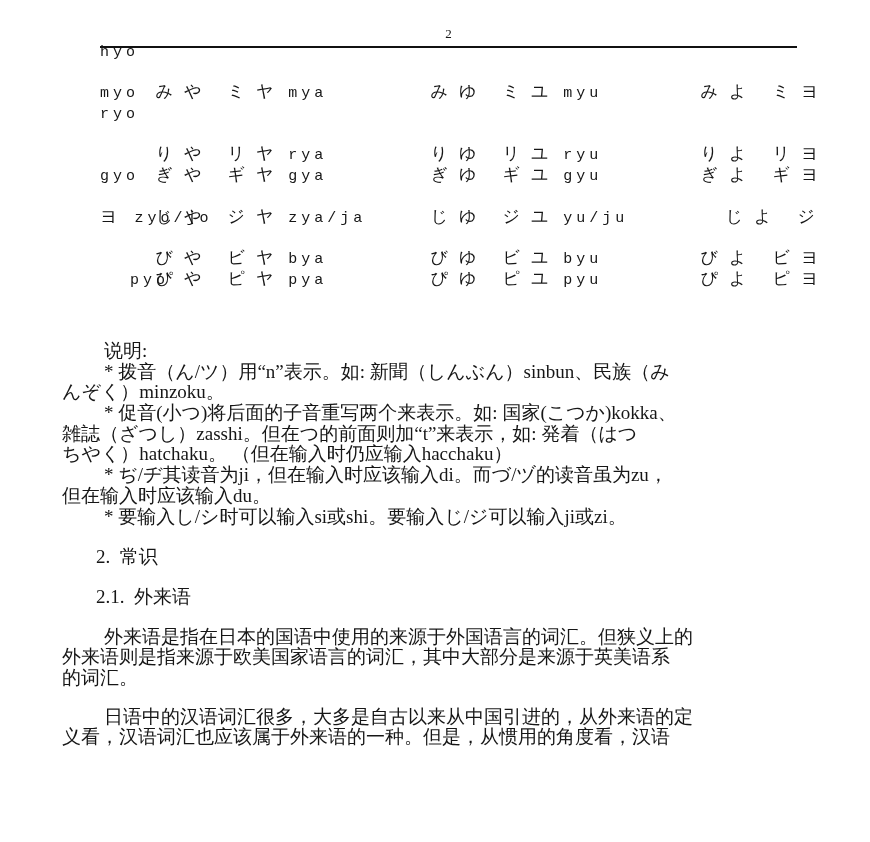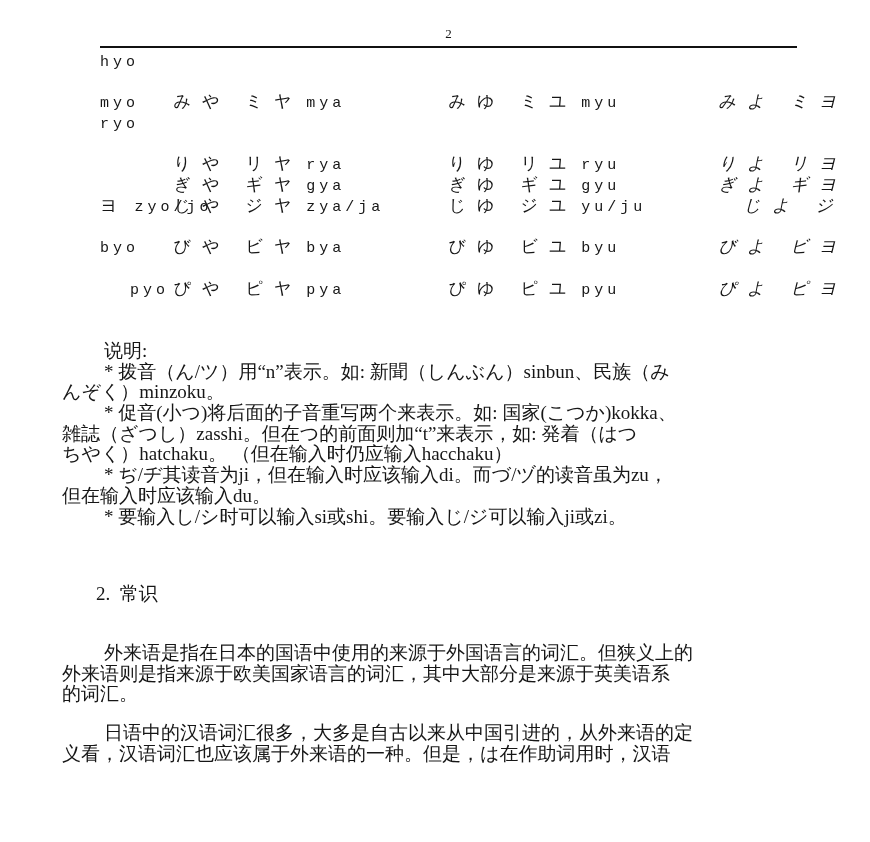--- a/index.html
+++ b/index.html
@@ -12,45 +12,45 @@
   .pagenum {
     position:absolute; left:100px; top:26px; width:697px;
     text-align:center; font-size:13px; line-height:16px;
   }
   .rule {
     position:absolute; left:100px; top:46px; width:697px; height:2px;
     background:#111;
   }
   
   .kt {
-    position:absolute; left:100px; top:51px; width:720px;
+    position:absolute; left:100px; top:41px; width:720px;
     font-size:17px;
   }
   .kt-line { height:20.7px; line-height:20.7px; white-space:pre; }
   .kt-row  { padding-left:30px; }
-  .col1 { display:inline-block; width:275px; vertical-align:top;margin-left:18px; }
+  .col1 { display:inline-block; width:275px; vertical-align:top; }
   .col2 { display:inline-block; width:270px; vertical-align:top; }
-  .col3 { display:inline-block; vertical-align:top;font-style:italic; }
+  .col3 { display:inline-block; vertical-align:top; }
   .kt-row.shift3 .col3 { padding-left:25px; }
   .kana { letter-spacing:11px; }
   .rom {
     font-family:"Liberation Mono","DejaVu Sans Mono",monospace;
     font-size:15px; letter-spacing:4px;
   }
   .col1 .rom, .col2 .rom { margin-left:4px; }
   .kt-wrap .kana { margin-right:6px; }
   .ind30 { padding-left:30px; }
   
   .bodytext {
     position:absolute; left:62px; top:341px; width:745px;
     font-size:19px;
   }
   .line { height:20.7px; line-height:20.7px; white-space:pre; }
   .ind  { padding-left:42px; }
-  .hind { padding-left:34px;margin-top:37px; }
+  .hind { padding-left:34px; }
   .sp20 { height:20px; } .sp19 { height:19px; } .sp18 { height:18px; }
 </style>
 </head>
 <body>
 
 <div class="page">
 
   <div class="pagenum">2</div>
   <div class="rule"></div>
 
@@ -64,30 +64,30 @@
     <div class="kt-line kt-wrap"><span class="rom">myo</span></div>
 
     <div class="kt-line kt-wrap"><span class="rom">ryo</span></div>
     <div class="kt-line kt-row">
       <span class="col1"><span class="kana">りや リヤ</span><span class="rom">rya</span></span><span class="col2"><span class="kana">りゆ リユ</span><span class="rom">ryu</span></span><span class="col3"><span class="kana">りよ リヨ</span></span>
     </div>
 
     <div class="kt-line kt-row">
       <span class="col1"><span class="kana">ぎや ギヤ</span><span class="rom">gya</span></span><span class="col2"><span class="kana">ぎゆ ギユ</span><span class="rom">gyu</span></span><span class="col3"><span class="kana">ぎよ ギヨ</span></span>
     </div>
+    <div class="kt-line kt-wrap"><span class="rom">gyo</span></div>
 
     <div class="kt-line kt-row shift3">
       <span class="col1"><span class="kana">じや ジヤ</span><span class="rom">zya/ja</span></span><span class="col2"><span class="kana">じゆ ジユ</span><span class="rom">yu/ju</span></span><span class="col3"><span class="kana">じよ ジ</span></span>
     </div>
     <div class="kt-line kt-wrap"><span class="kana">ヨ</span><span class="rom">zyo/jo</span></div>
 
     <div class="kt-line kt-row">
       <span class="col1"><span class="kana">びや ビヤ</span><span class="rom">bya</span></span><span class="col2"><span class="kana">びゆ ビユ</span><span class="rom">byu</span></span><span class="col3"><span class="kana">びよ ビヨ</span></span>
     </div>
-    <div class="kt-line kt-wrap"><span class="rom">byo</span></div>
 
     <div class="kt-line kt-row">
       <span class="col1"><span class="kana">ぴや ピヤ</span><span class="rom">pya</span></span><span class="col2"><span class="kana">ぴゆ ピユ</span><span class="rom">pyu</span></span><span class="col3"><span class="kana">ぴよ ピヨ</span></span>
     </div>
     <div class="kt-line kt-wrap ind30"><span class="rom">pyo</span></div>
 
   </div>
 
   <div class="bodytext">
 
@@ -98,25 +98,26 @@
     <div class="line">雑誌（ざつし）zasshi。但在つ的前面则加“t”来表示，如: 発着（はつ</div>
     <div class="line">ちやく）hatchaku。 （但在输入时仍应输入hacchaku）</div>
     <div class="line ind">* ぢ/ヂ其读音为ji，但在输入时应该输入di。而づ/ヅ的读音虽为zu，</div>
     <div class="line">但在输入时应该输入du。</div>
     <div class="line ind">* 要输入し/シ时可以输入si或shi。要输入じ/ジ可以输入ji或zi。</div>
 
     <div class="sp20"></div>
     <div class="line hind">2.  常识</div>
 
     <div class="sp19"></div>
+    <div class="line hind">2.1.  外来语</div>
 
     <div class="sp19"></div>
     <div class="line ind">外来语是指在日本的国语中使用的来源于外国语言的词汇。但狭义上的</div>
     <div class="line">外来语则是指来源于欧美国家语言的词汇，其中大部分是来源于英美语系</div>
     <div class="line">的词汇。</div>
 
     <div class="sp18"></div>
     <div class="line ind">日语中的汉语词汇很多，大多是自古以来从中国引进的，从外来语的定</div>
-    <div class="line">义看，汉语词汇也应该属于外来语的一种。但是，は在作助词用时，汉语</div>
+    <div class="line">义看，汉语词汇也应该属于外来语的一种。但是，从惯用的角度看，汉语</div>
 
   </div>
 
 </div>
 
 </body></html>

